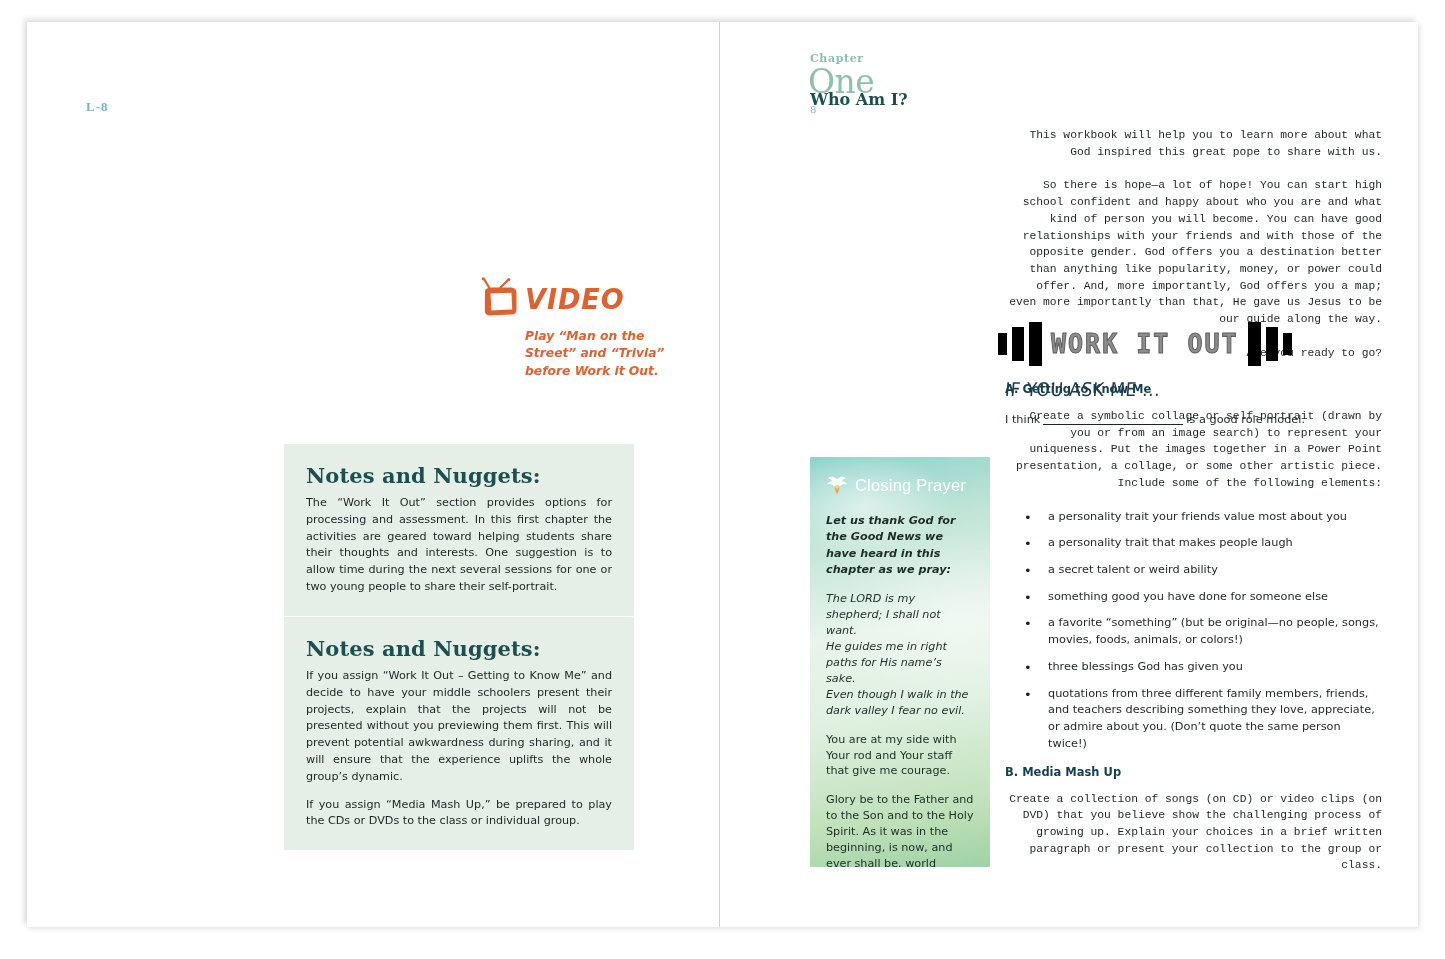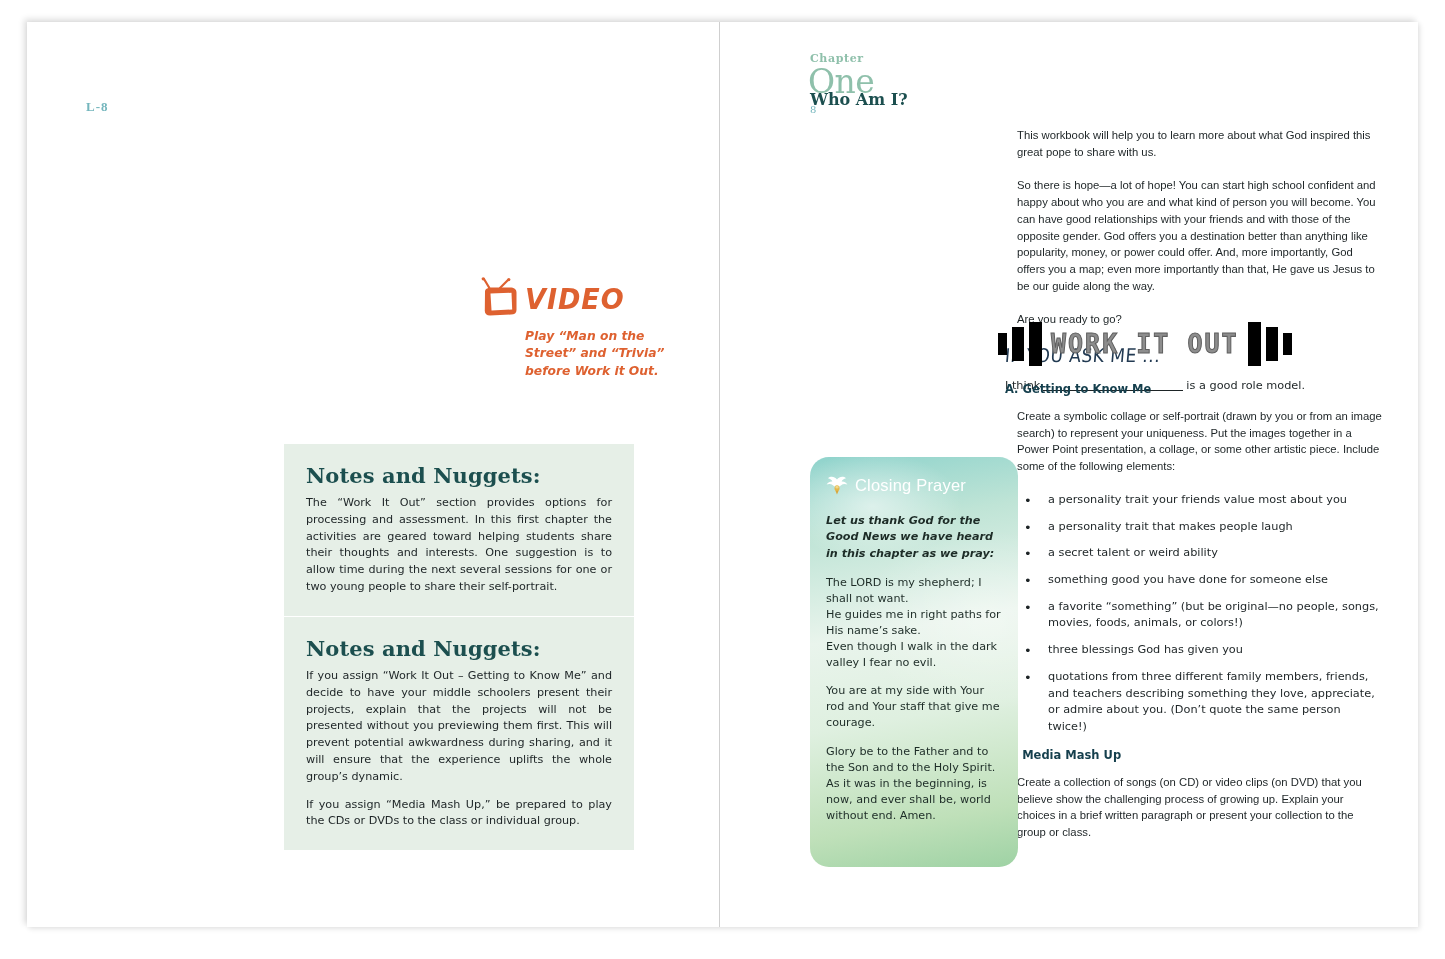--- a/index.html
+++ b/index.html
@@ -97,24 +97,25 @@
     position:absolute;left:90px;top:82px;
     font-family:"DejaVu Serif", serif;
     font-size:10px;
     color:#74b6bd;
   }
 
   .rcol{
     position:absolute;left:285px;top:105px;width:377px;
   }
   .body-p{
-    font-family:Liberation Sans, sans-serif;
+    font-family:Liberation Mono, monospace;
     font-size:11.3px;line-height:1.48;
     color:#1d2426;
-    margin:0 0 17px 12px;
+    margin:0 0 17px 4px;
+    text-align:right;
   }
   .ask-head{
     font-family:"DejaVu Sans", sans-serif;
     font-size:17px;font-weight:normal;letter-spacing:.5px;
     color:#223a52;
     margin:11px 0 14px 0;
     transform:skewX(-5deg) scaleY(1.12);
     transform-origin:left center;
   }
   .ask-line{
@@ -152,22 +153,22 @@
     font-size:11.3px;line-height:1.48;color:#1d2426;
     margin:0 0 10px 0;padding-left:24px;position:relative;
   }
   .bullets li:before{
     content:"\2022";position:absolute;left:0;top:-1px;font-size:13px;color:#1d2426;
   }
 
   
   .prayer{
     position:absolute;left:90px;top:435px;
-    width:208px;height:410px;
-    border-radius:19px;
+    width:180px;height:410px;
+    border-radius:1px;
     background:
       radial-gradient(ellipse 150px 90px at 30% 12%, rgba(255,255,255,.55) 0%, rgba(255,255,255,0) 60%),
       radial-gradient(ellipse 200px 140px at 85% 40%, rgba(255,255,255,.38) 0%, rgba(255,255,255,0) 65%),
       linear-gradient(170deg,#8fd3cc 0%, #bfe4d6 18%, #e9f4ec 42%, #dff0e0 62%, #bfe0b9 86%, #9ed2a4 100%);
     overflow:hidden;
     box-sizing:border-box;
     padding:18px 16px 14px 16px;
   }
   .prayer-head{display:flex;align-items:center;margin:0 0 18px 0;}
   .dove{width:22px;height:20px;flex:0 0 22px;margin-right:7px;}
@@ -289,21 +290,21 @@
                    C8.2 11.2 9.4 12 11 12 C12.6 12 13.8 11.2 15.1 10.2
                    C16.8 9 19 8.7 21.4 9.6 C20.6 7.6 18.4 6.2 15.6 6.4
                    C16.4 4.8 17.8 3.6 20 3.2 C17.5 1 13.5 1.2 11 4.5 Z" fill="#ffffff"></path>
           <ellipse cx="11" cy="13.3" rx="2.5" ry="3" fill="#e3b74a"></ellipse>
           <ellipse cx="11" cy="12.1" rx="1.7" ry="1.5" fill="#f2d88a"></ellipse>
           <path d="M9.4 15.8 L12.6 15.8 L11 19.4 Z" fill="#d8a63c"></path>
         </svg>
         <div class="prayer-title">Closing Prayer</div>
       </div>
       <div class="prayer-intro">Let us thank God for the Good News we have heard in this chapter as we pray:</div>
-      <div class="prayer-p" style="white-space:pre-line;">The LORD is my shepherd; I shall not want.
+      <div class="prayer-p" style="white-space:pre-line;font-style:italic;">The LORD is my shepherd; I shall not want.
 He guides me in right paths for His name’s sake.
 Even though I walk in the dark valley I fear no evil.</div>
       <div class="prayer-p">You are at my side with Your rod and Your staff that give me courage.</div>
       <div class="prayer-p">Glory be to the Father and to the Son and to the Holy Spirit. As it was in the beginning, is now, and ever shall be, world without end. Amen.</div>
 
     </div>
 
   </div>
 </div>
 

